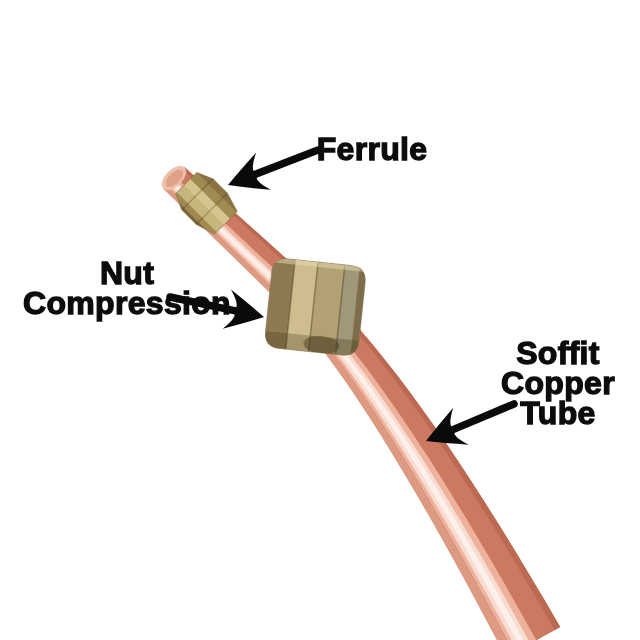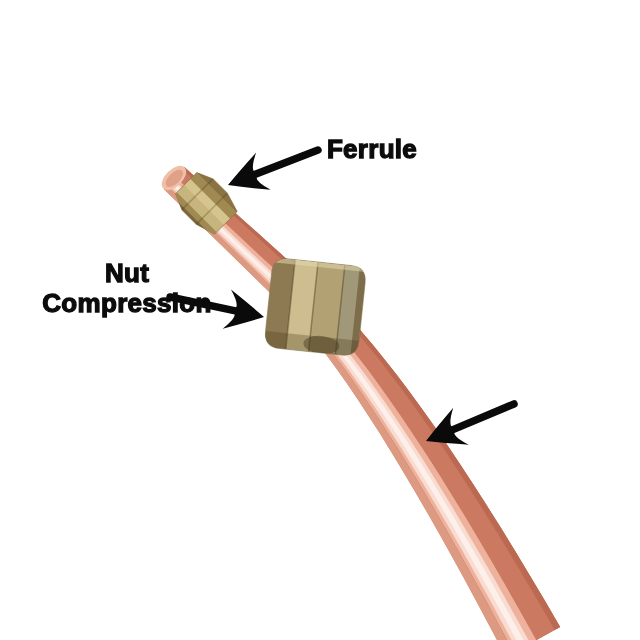--- a/index.html
+++ b/index.html
@@ -1,20 +1,20 @@
 <!DOCTYPE html>
 <html><head>
 <meta charset="utf-8">
 <style>
   html,body{margin:0;padding:0;background:#ffffff;}
   .stage{position:relative;width:640px;height:640px;overflow:hidden;background:#fff;
          font-family:"Liberation Sans",sans-serif;}
   .stage svg{position:absolute;left:0;top:0;}
   .label{position:absolute;transform:translate(-50%,-50%);
-         font-weight:700;font-size:26px;line-height:30px;letter-spacing:.3px;
+         font-weight:700;font-size:32px;line-height:30px;letter-spacing:.3px;
          text-align:center;white-space:nowrap;color:#0c0c0c;
          -webkit-text-stroke:1.3px currentColor;}
   .label .ln{display:block;}
 </style>
 </head>
 <body>
 
 <div class="stage" id="stage" style="background: rgb(255, 255, 255);">
 
   <svg id="photo" width="640" height="640" viewBox="0 0 640 640">
@@ -85,14 +85,19 @@
 
   <div class="label" style="left: 372px; top: 149px; color: rgb(12, 12, 12);">
     <span class="ln">Ferrule</span>
   </div>
 
   <div class="label" style="left: 127px; top: 288px; color: rgb(12, 12, 12);">
     <span class="ln">Nut</span>
     <span class="ln">Compression</span>
   </div>
 
+  <div class="label" style="left: 558px; top: 383px; color: rgb(12, 12, 12);">
+    <span class="ln">Soffit</span>
+    <span class="ln">Copper</span>
+    <span class="ln">Tube</span>
+  </div>
 
 </div>
 
 </body></html>

